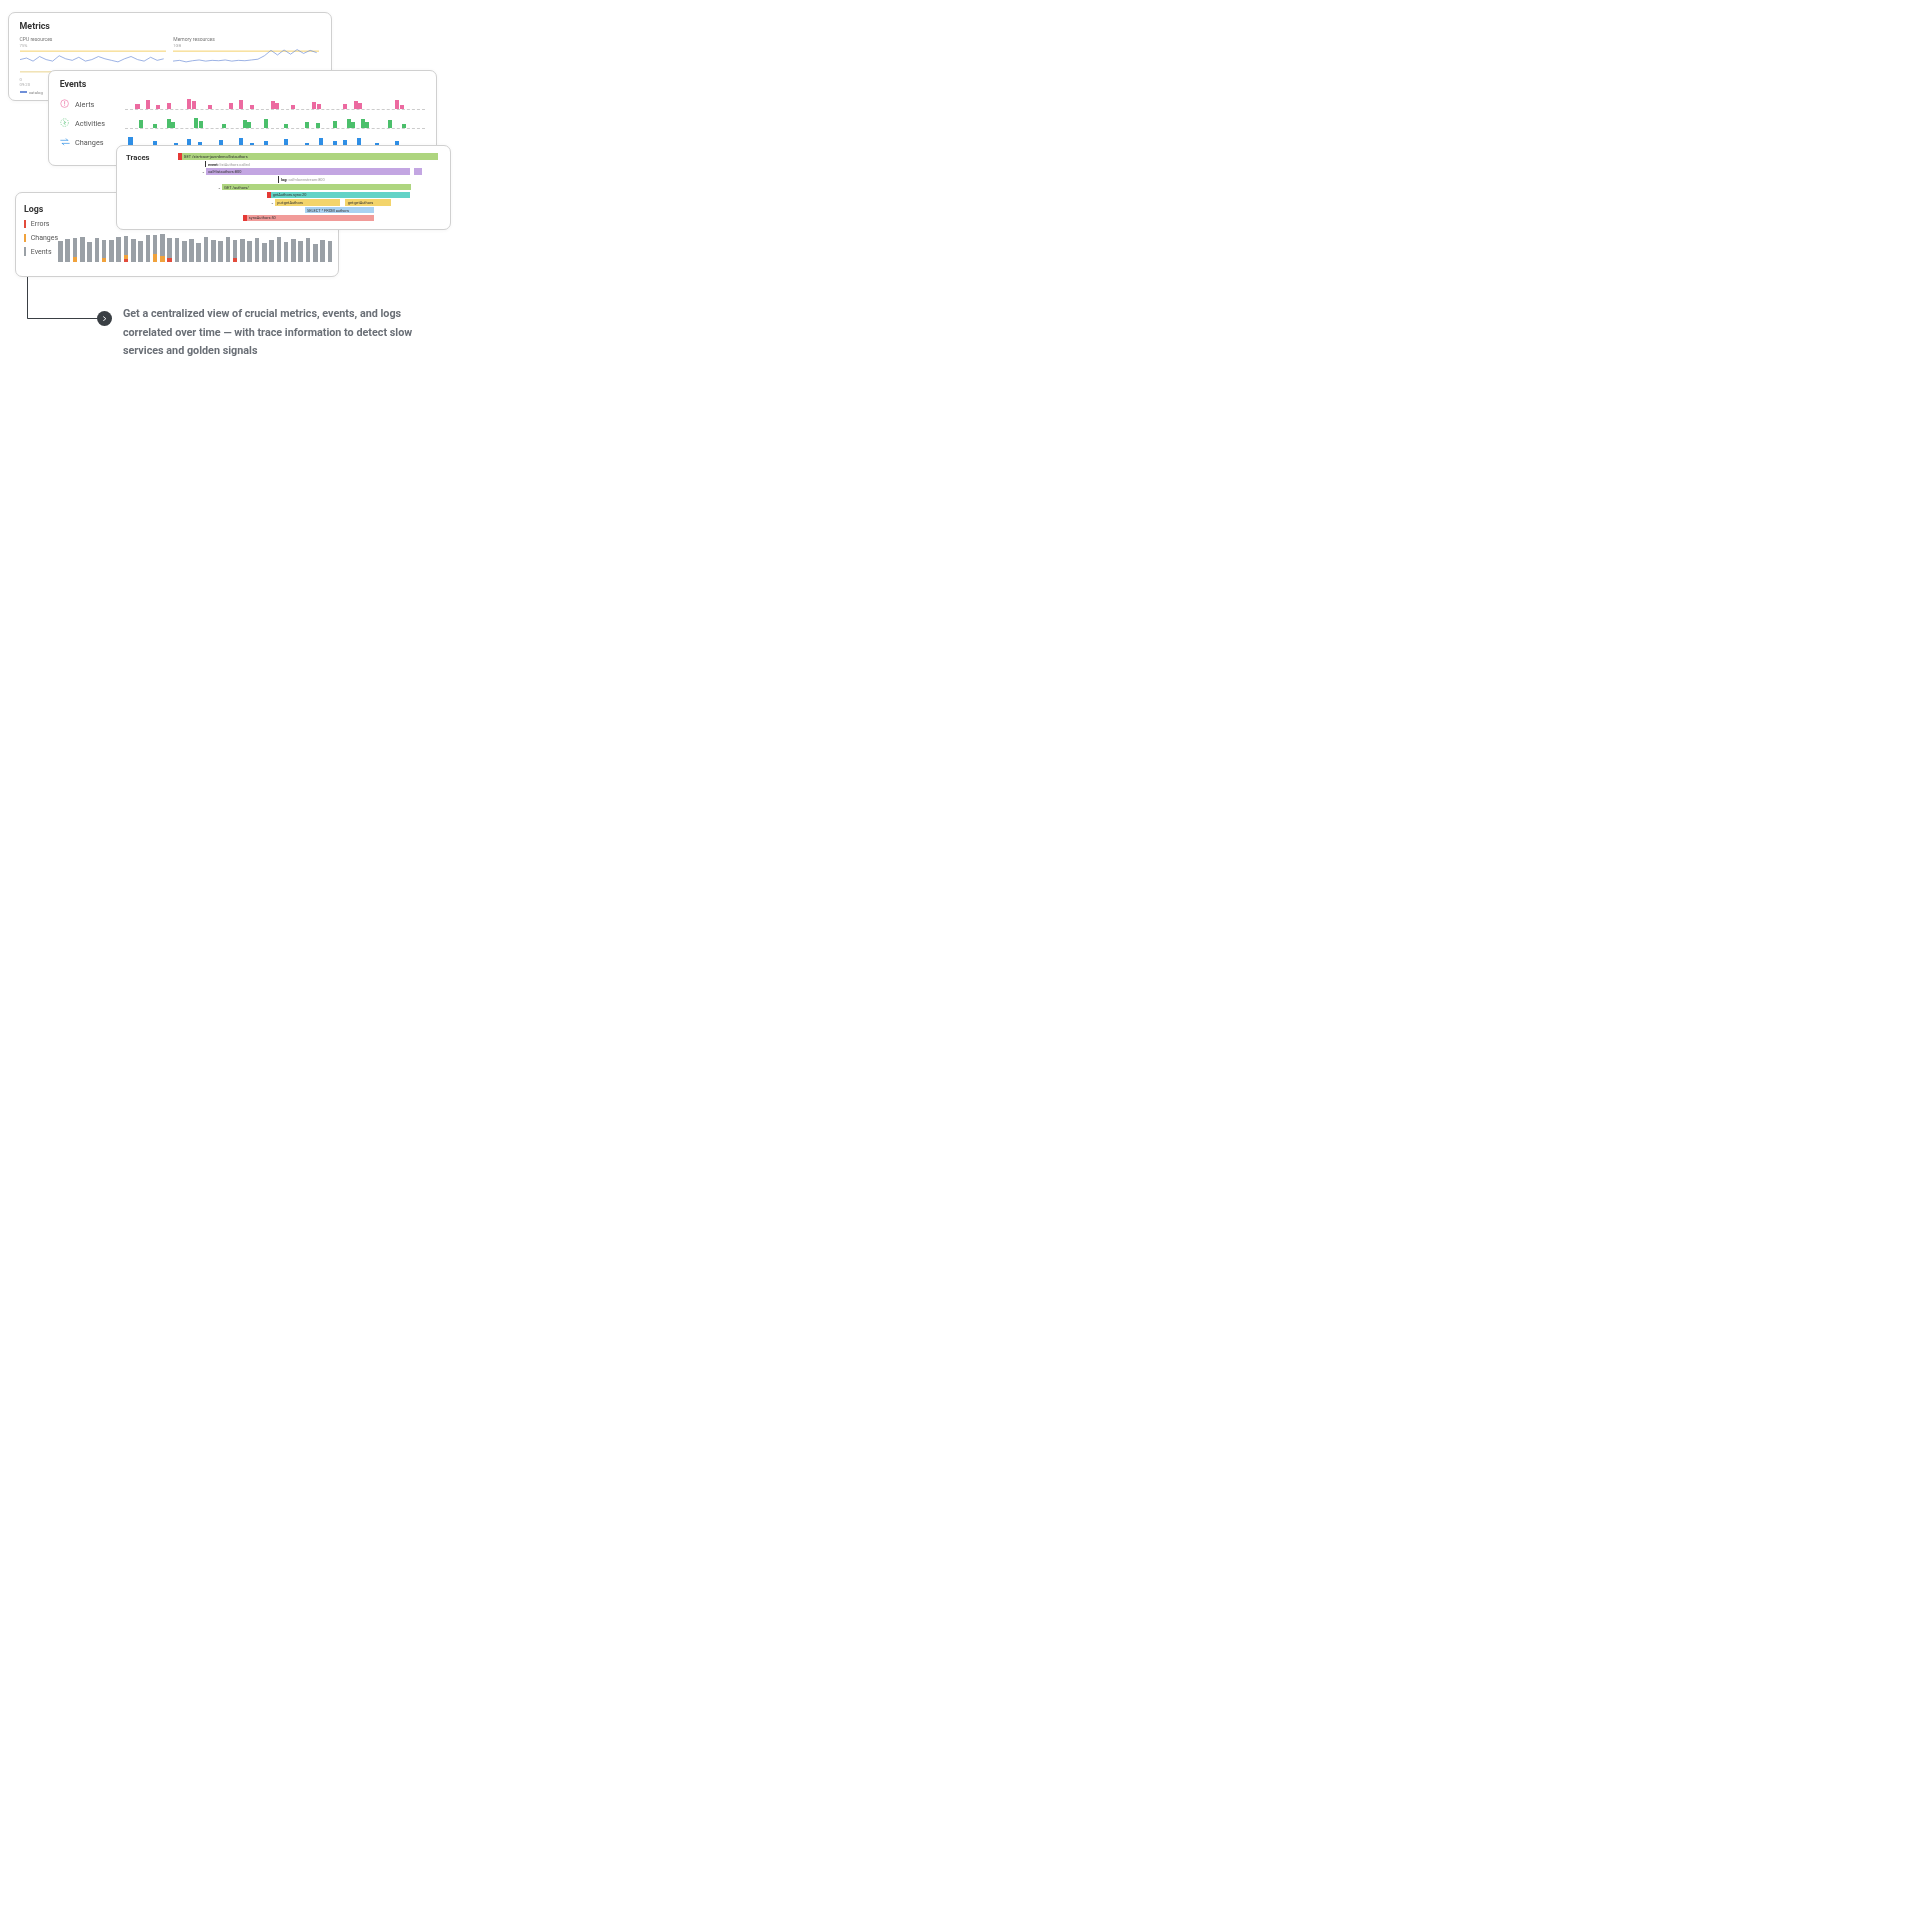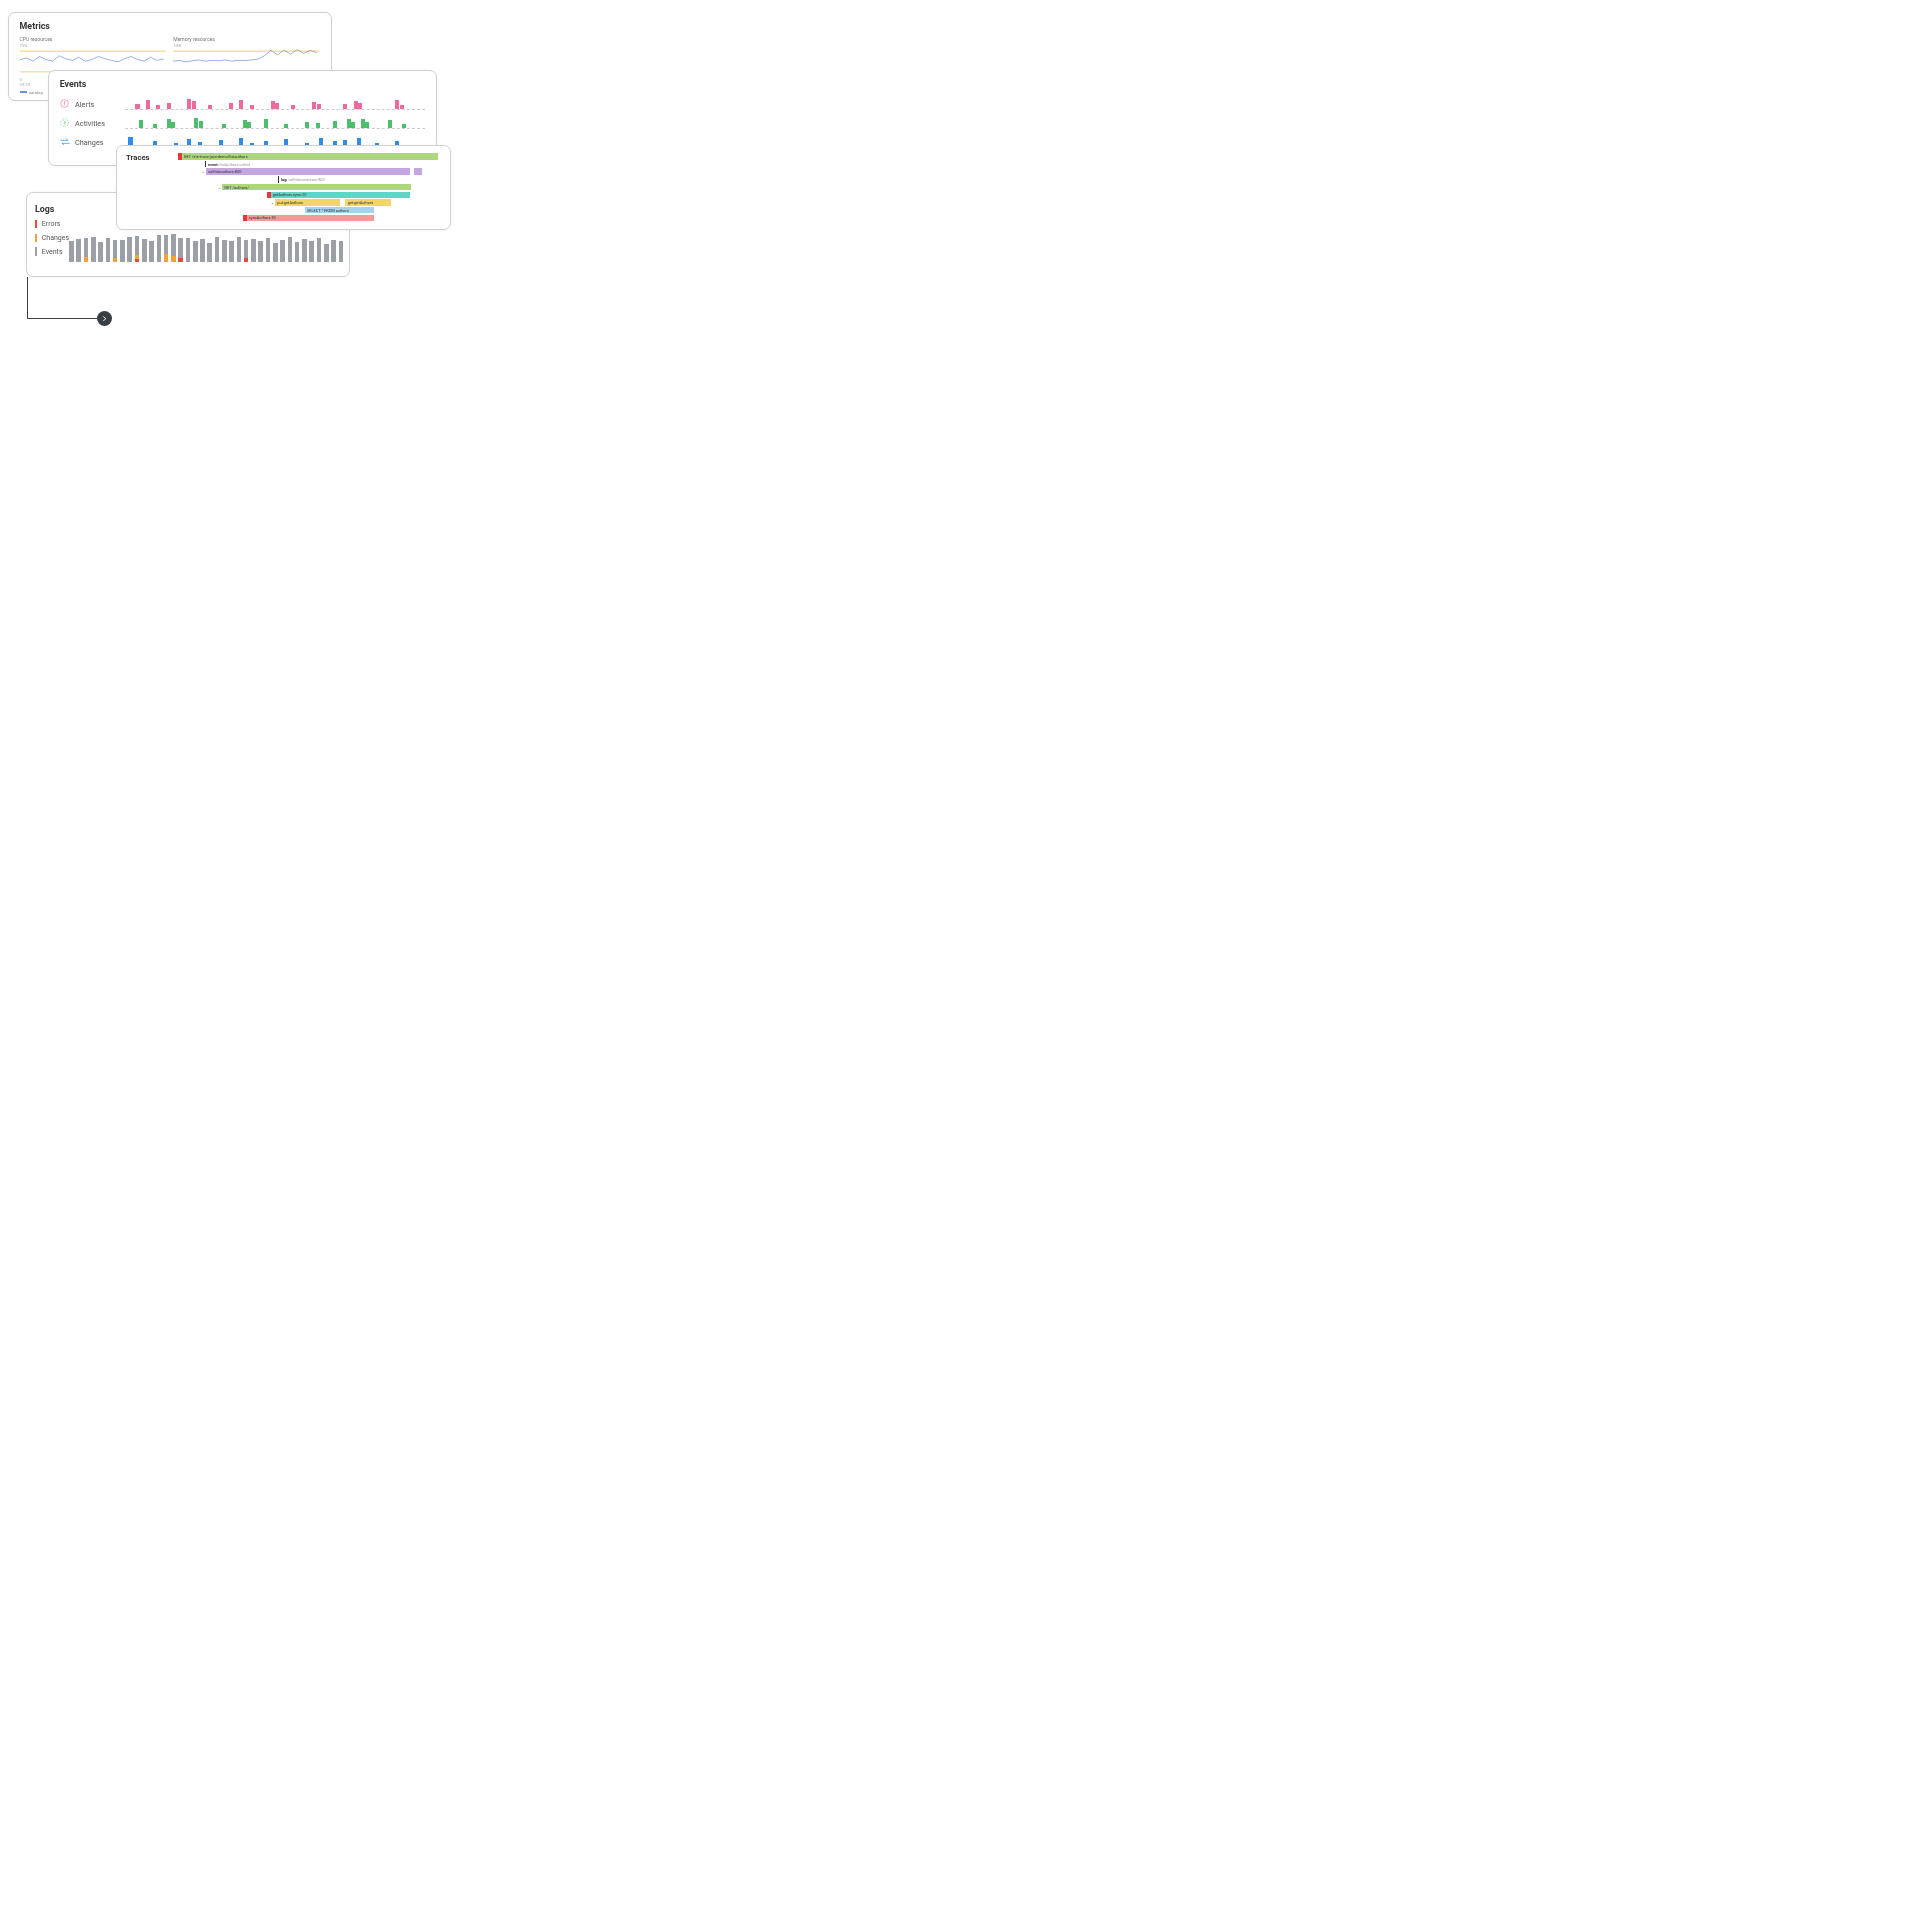--- a/index.html
+++ b/index.html
@@ -45,21 +45,21 @@
   .traces-card { left: 112px; top: 137px; width: 335px; height: 85px; z-index: 3; padding:7px 9.2px 5.4px 9.2px;}
   .traces-card .card-title { font-size:7.7px; margin-bottom:3.1px; display:inline-block; width:50px; vertical-align:top;}
   .trace-area { display:inline-block; width: calc(100% - 54px); vertical-align:top; font-size:3.9px;}
   .trace-row { height:7.3px; display:flex; align-items:center; position:relative; margin-bottom:0.4px;}
   .span-bar { height:6.5px; display:flex; align-items:center; padding:0 2.3px; color:#333; font-size:3.9px; white-space:nowrap; overflow:hidden;}
   .err-tag { width:3.9px; height:6.5px; background:#e53935; margin-right:0; flex:none;}
   .chevron { width:5.4px; text-align:center; color:#555; font-size:3.9px; }
   .log-label { font-size:3.9px; color:#333; }
   .log-label b { font-weight:700; }
   
-  .logs-card { left: 22px; top: 184px; width: 324px; height: 85px; z-index: 0; padding-top:11.6px;padding-left:8px;}
+  .logs-card { left: 11px; top: 184px; width: 324px; height: 85px; z-index: 0; padding-top:11.6px;padding-left:8px;}
   .logs-body { display:flex; }
   .logs-legend { width:58px; }
   .log-leg-row { display:flex; align-items:center; gap:4.6px; font-size:7px; color:#555; margin-bottom:5.4px;}
   .log-swatch { width:2.3px; height:8.5px; }
   .logs-chart { flex:1; display:flex; align-items:flex-end; gap:2.7px; height:35px; margin-top:7.7px;}
   .log-bar { width:4.6px; display:flex; flex-direction:column-reverse; }
   .log-seg { width:100%; }
   
   .connector {
     position:absolute;
@@ -414,15 +414,16 @@
         </div>
     </div>
   </div>
 
   <div class="connector"></div>
   <div class="bullet">
     <svg width="5.4" height="5.4" viewBox="0 0 14 14">
       <polyline points="4,2 10,7 4,12" fill="none" stroke="#fff" stroke-width="2.4" stroke-linecap="round" stroke-linejoin="round"></polyline>
     </svg>
   </div>
+  <div class="desc">Get a centralized view of crucial metrics, events, and logs correlated over time — with trace information to detect slow services and golden signals</div>
 
 </div>
 
 
 </body></html>

